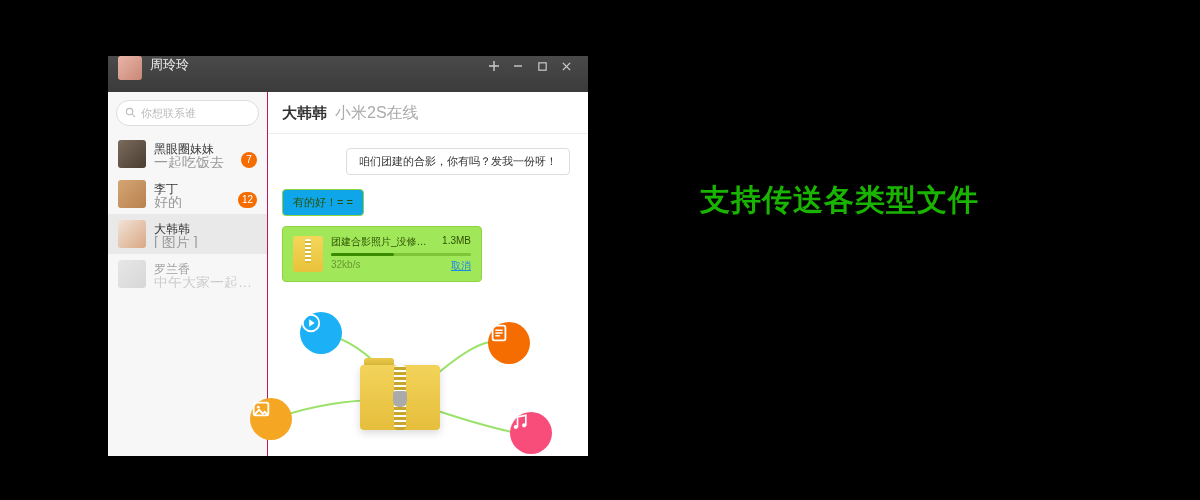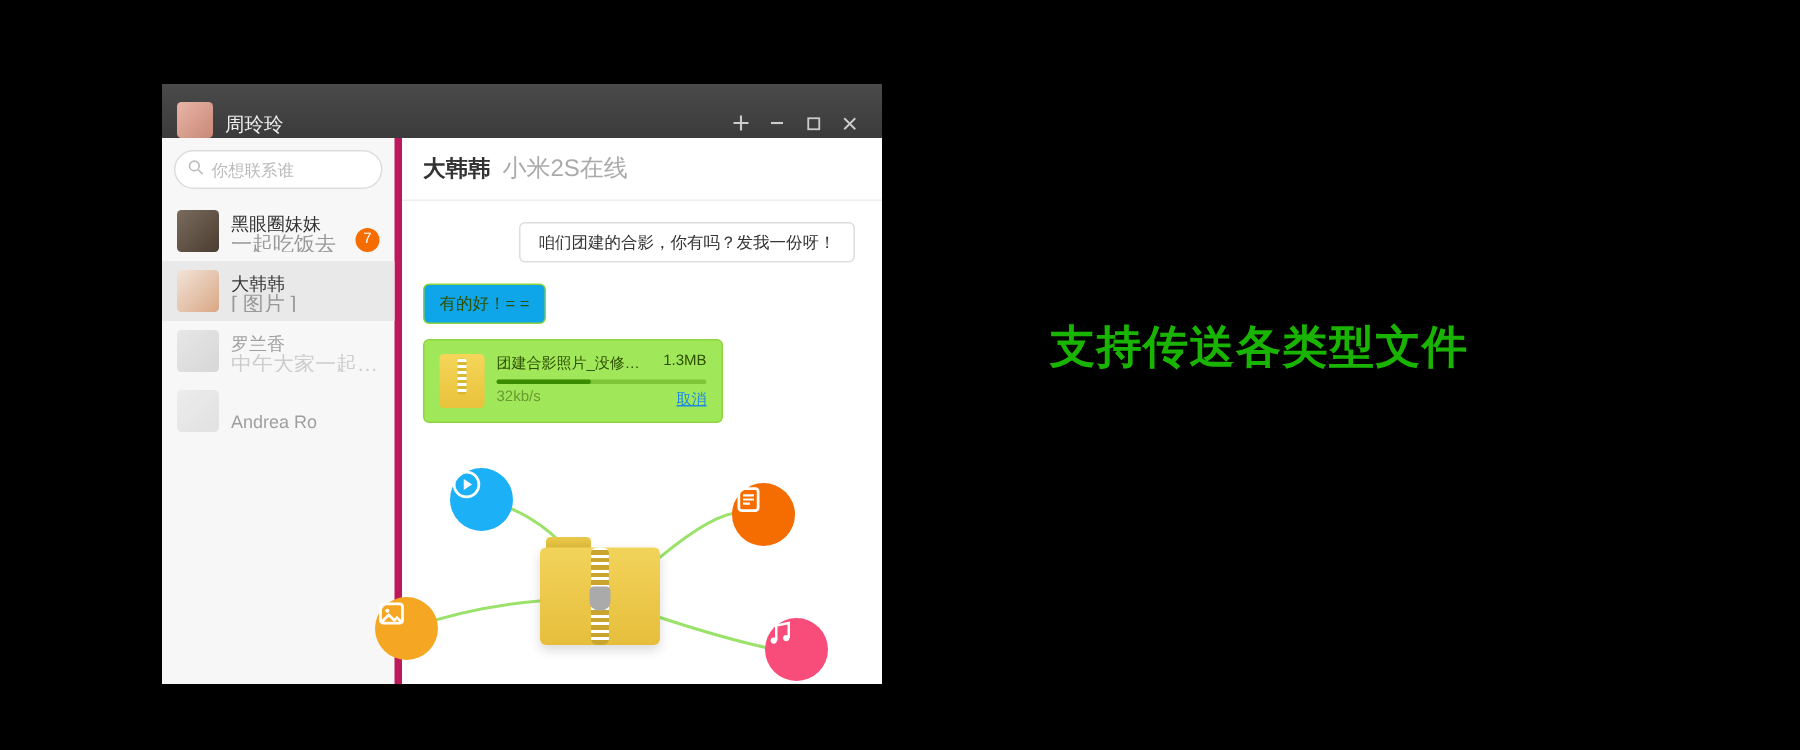--- a/index.html
+++ b/index.html
@@ -19,21 +19,21 @@
   width: 480px;
   height: 400px;
   background: #fff;
   box-shadow: 0 4px 30px rgba(0,0,0,0.4);
 }
 
 .titlebar {
   height: 36px;
   background: linear-gradient(180deg,#4a4a4a,#3b3b3b);
   display: flex;
-  align-items: flex-end;
+  align-items: flex-start;
   color: #eee;
   font-size: 13px;
   padding: 0 10px;
 }
 .avatar-main {
   width: 24px;
   height: 24px;
   border-radius: 3px;
   background: linear-gradient(135deg,#e8b5a8,#c98876);
   margin-right: 8px;
@@ -49,21 +49,21 @@
   font-size: 13px;
   cursor: pointer;
 }
 .win-btn svg { display: block; }
 
 .body-row { display: flex; height: calc(100% - 36px); }
 
 .sidebar {
   width: 160px;
   background: #f7f7f7;
-  border-right: 5px solid #be185d;
+  border-right: 1px solid #be185d;
   display: flex;
   flex-direction: column;
 }
 .search-wrap { padding: 8px; }
 .search {
   width: 100%;
   height: 26px;
   border: 1px solid #ddd;
   border-radius: 13px;
   background: #fff;
@@ -273,21 +273,20 @@
   left: 700px;
   top: 180px;
   color: #fff;
 }
 .marketing .line1 {
   font-size: 30px;
   font-weight: 600;
   color: #19b400;
   margin-bottom: 6px;
   letter-spacing: 1px;
-  margin-top: 31px;
 }
 .marketing .line2 {
   font-size: 34px;
   font-weight: 300;
   color: #8a8a8a;
   letter-spacing: 2px;
 }
 </style>
 </head>
 <body>
@@ -336,45 +335,46 @@
 
       <div class="contact">
         <div class="av av1"></div>
         <div class="info">
           <div class="name">黑眼圈妹妹</div>
           <div class="sub">一起吃饭去</div>
         </div>
         <div class="badge">7</div>
       </div>
 
+      <div class="contact">
+        <div class="av av2"></div>
+        <div class="info">
+          <div class="name">李丁</div>
+          <div class="sub">好的</div>
+        </div>
+        <div class="badge">12</div>
+      </div>
 
       <div class="contact active">
         <div class="av av3"></div>
         <div class="info">
           <div class="name">大韩韩</div>
           <div class="sub">[ 图片 ]</div>
         </div>
       </div>
 
 
       <div class="contact faded">
         <div class="av av5"></div>
         <div class="info">
           <div class="name">罗兰香</div>
           <div class="sub">中午大家一起吃饭好不…</div>
         </div>
       </div>
 
-      <div class="contact faded">
-        <div class="av av6"></div>
-        <div class="info">
-          <div class="name">Andrea Ro</div>
-          <div class="sub"></div>
-        </div>
-      </div>
     </div>
 
     <div class="chat">
       <div class="chat-header">
         <span class="title">大韩韩</span>
         <span class="status">小米2S在线</span>
       </div>
       <div class="chat-body">
         <div class="bubble-in">咱们团建的合影，你有吗？发我一份呀！</div>
         <div class="bubble-out">有的好！= =</div>

